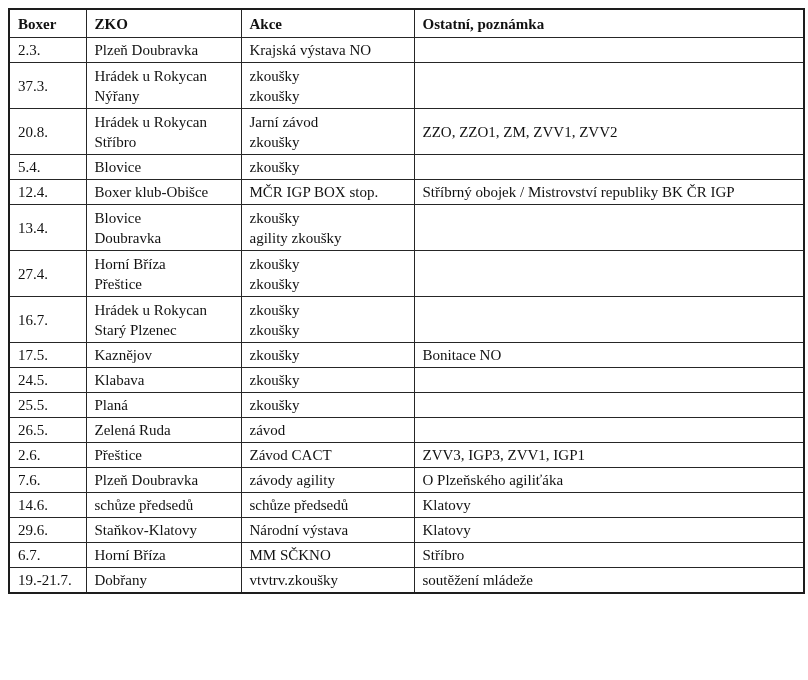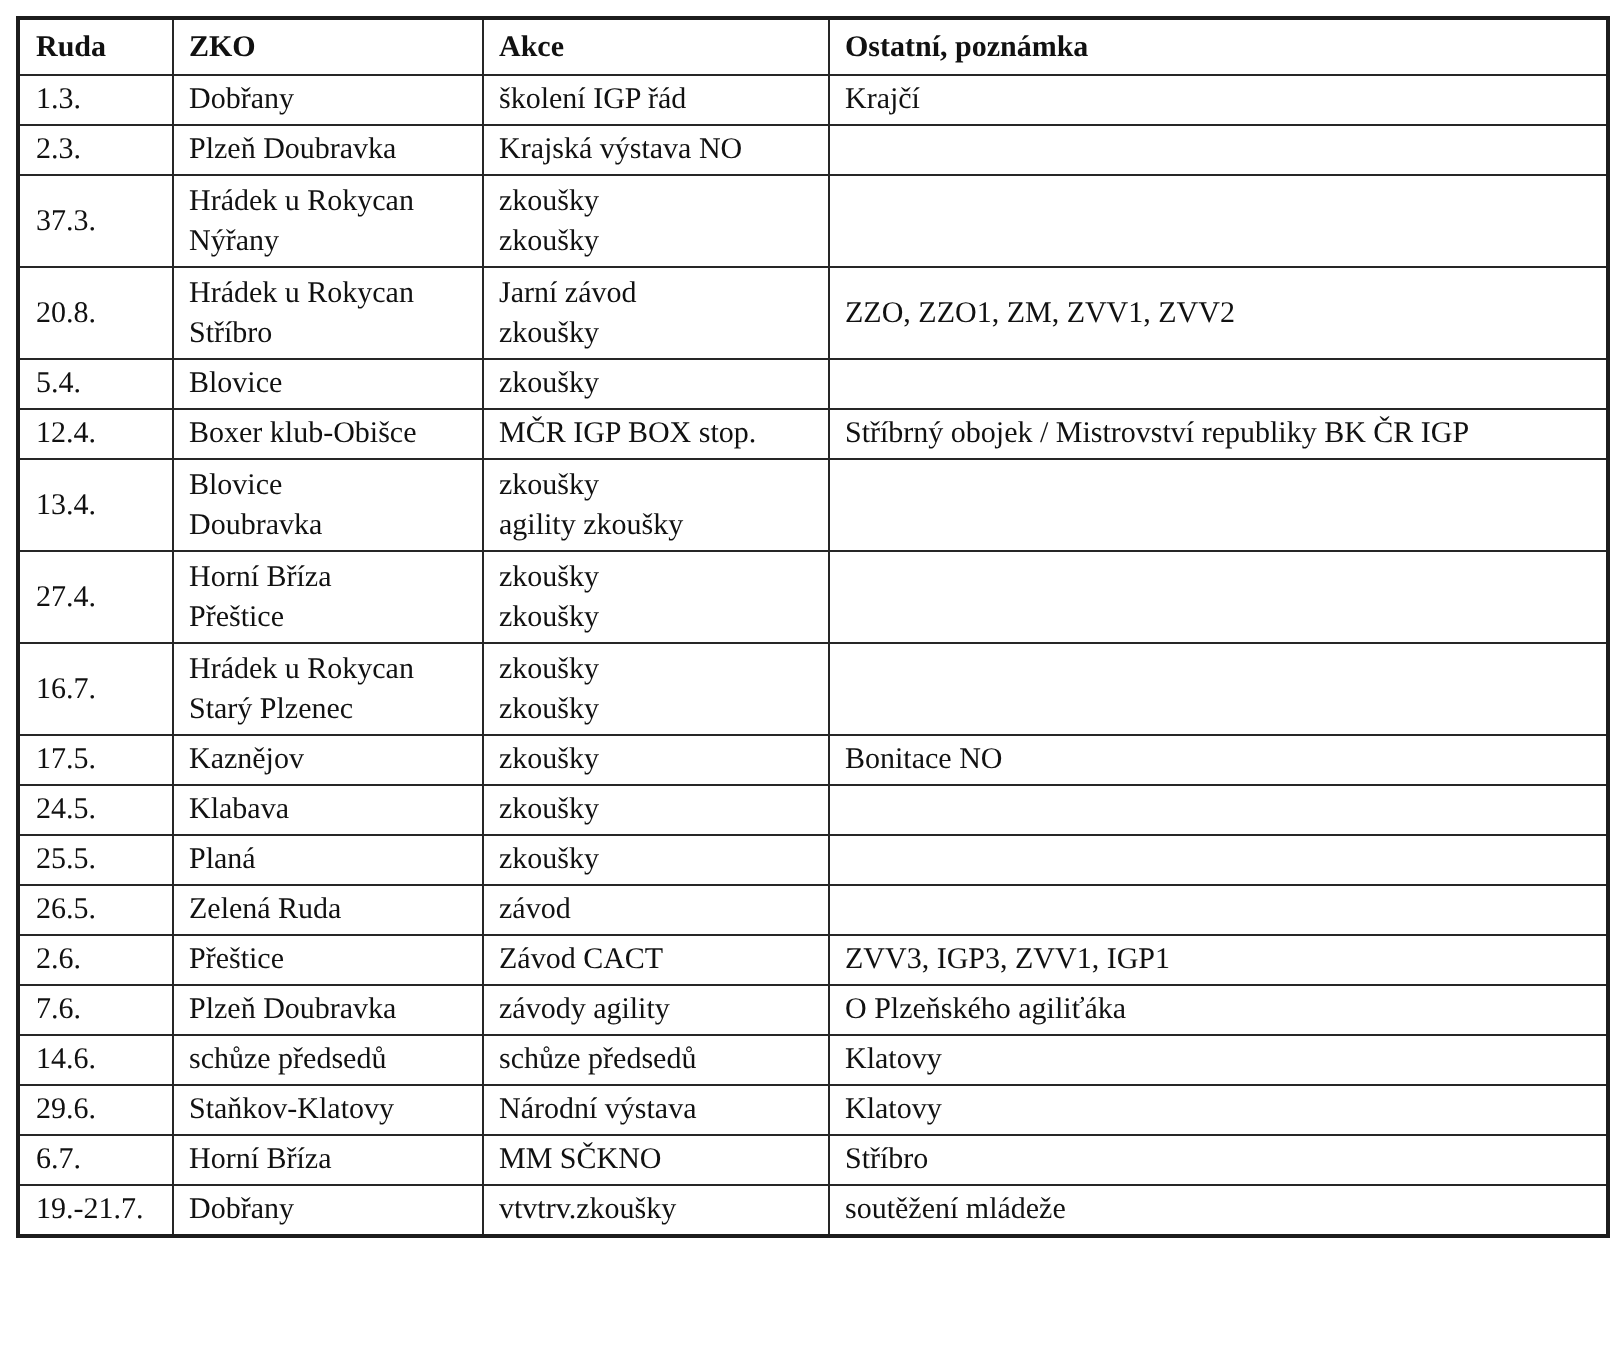--- a/index.html
+++ b/index.html
@@ -54,38 +54,28 @@
 <div class="page">
   <table class="events">
     <colgroup>
       <col class="c-datum">
       <col class="c-zko">
       <col class="c-akce">
       <col class="c-pozn">
     </colgroup>
     <thead>
       <tr>
-        <th>Ruda</th>
+        <th>Boxer</th>
         <th>ZKO</th>
         <th>Akce</th>
         <th>Ostatní, poznámka</th>
       </tr>
     </thead>
     <tbody>
         <tr class="single">
-          <td>1.3.</td>
-          <td>
-            <span class="line">Dobřany</span>
-          </td>
-          <td>
-            <span class="line">školení IGP řád</span>
-          </td>
-          <td>Krajčí</td>
-        </tr>
-        <tr class="single">
           <td>2.3.</td>
           <td>
             <span class="line">Plzeň Doubravka</span>
           </td>
           <td>
             <span class="line">Krajská výstava NO</span>
           </td>
           <td></td>
         </tr>
         <tr class="double">

